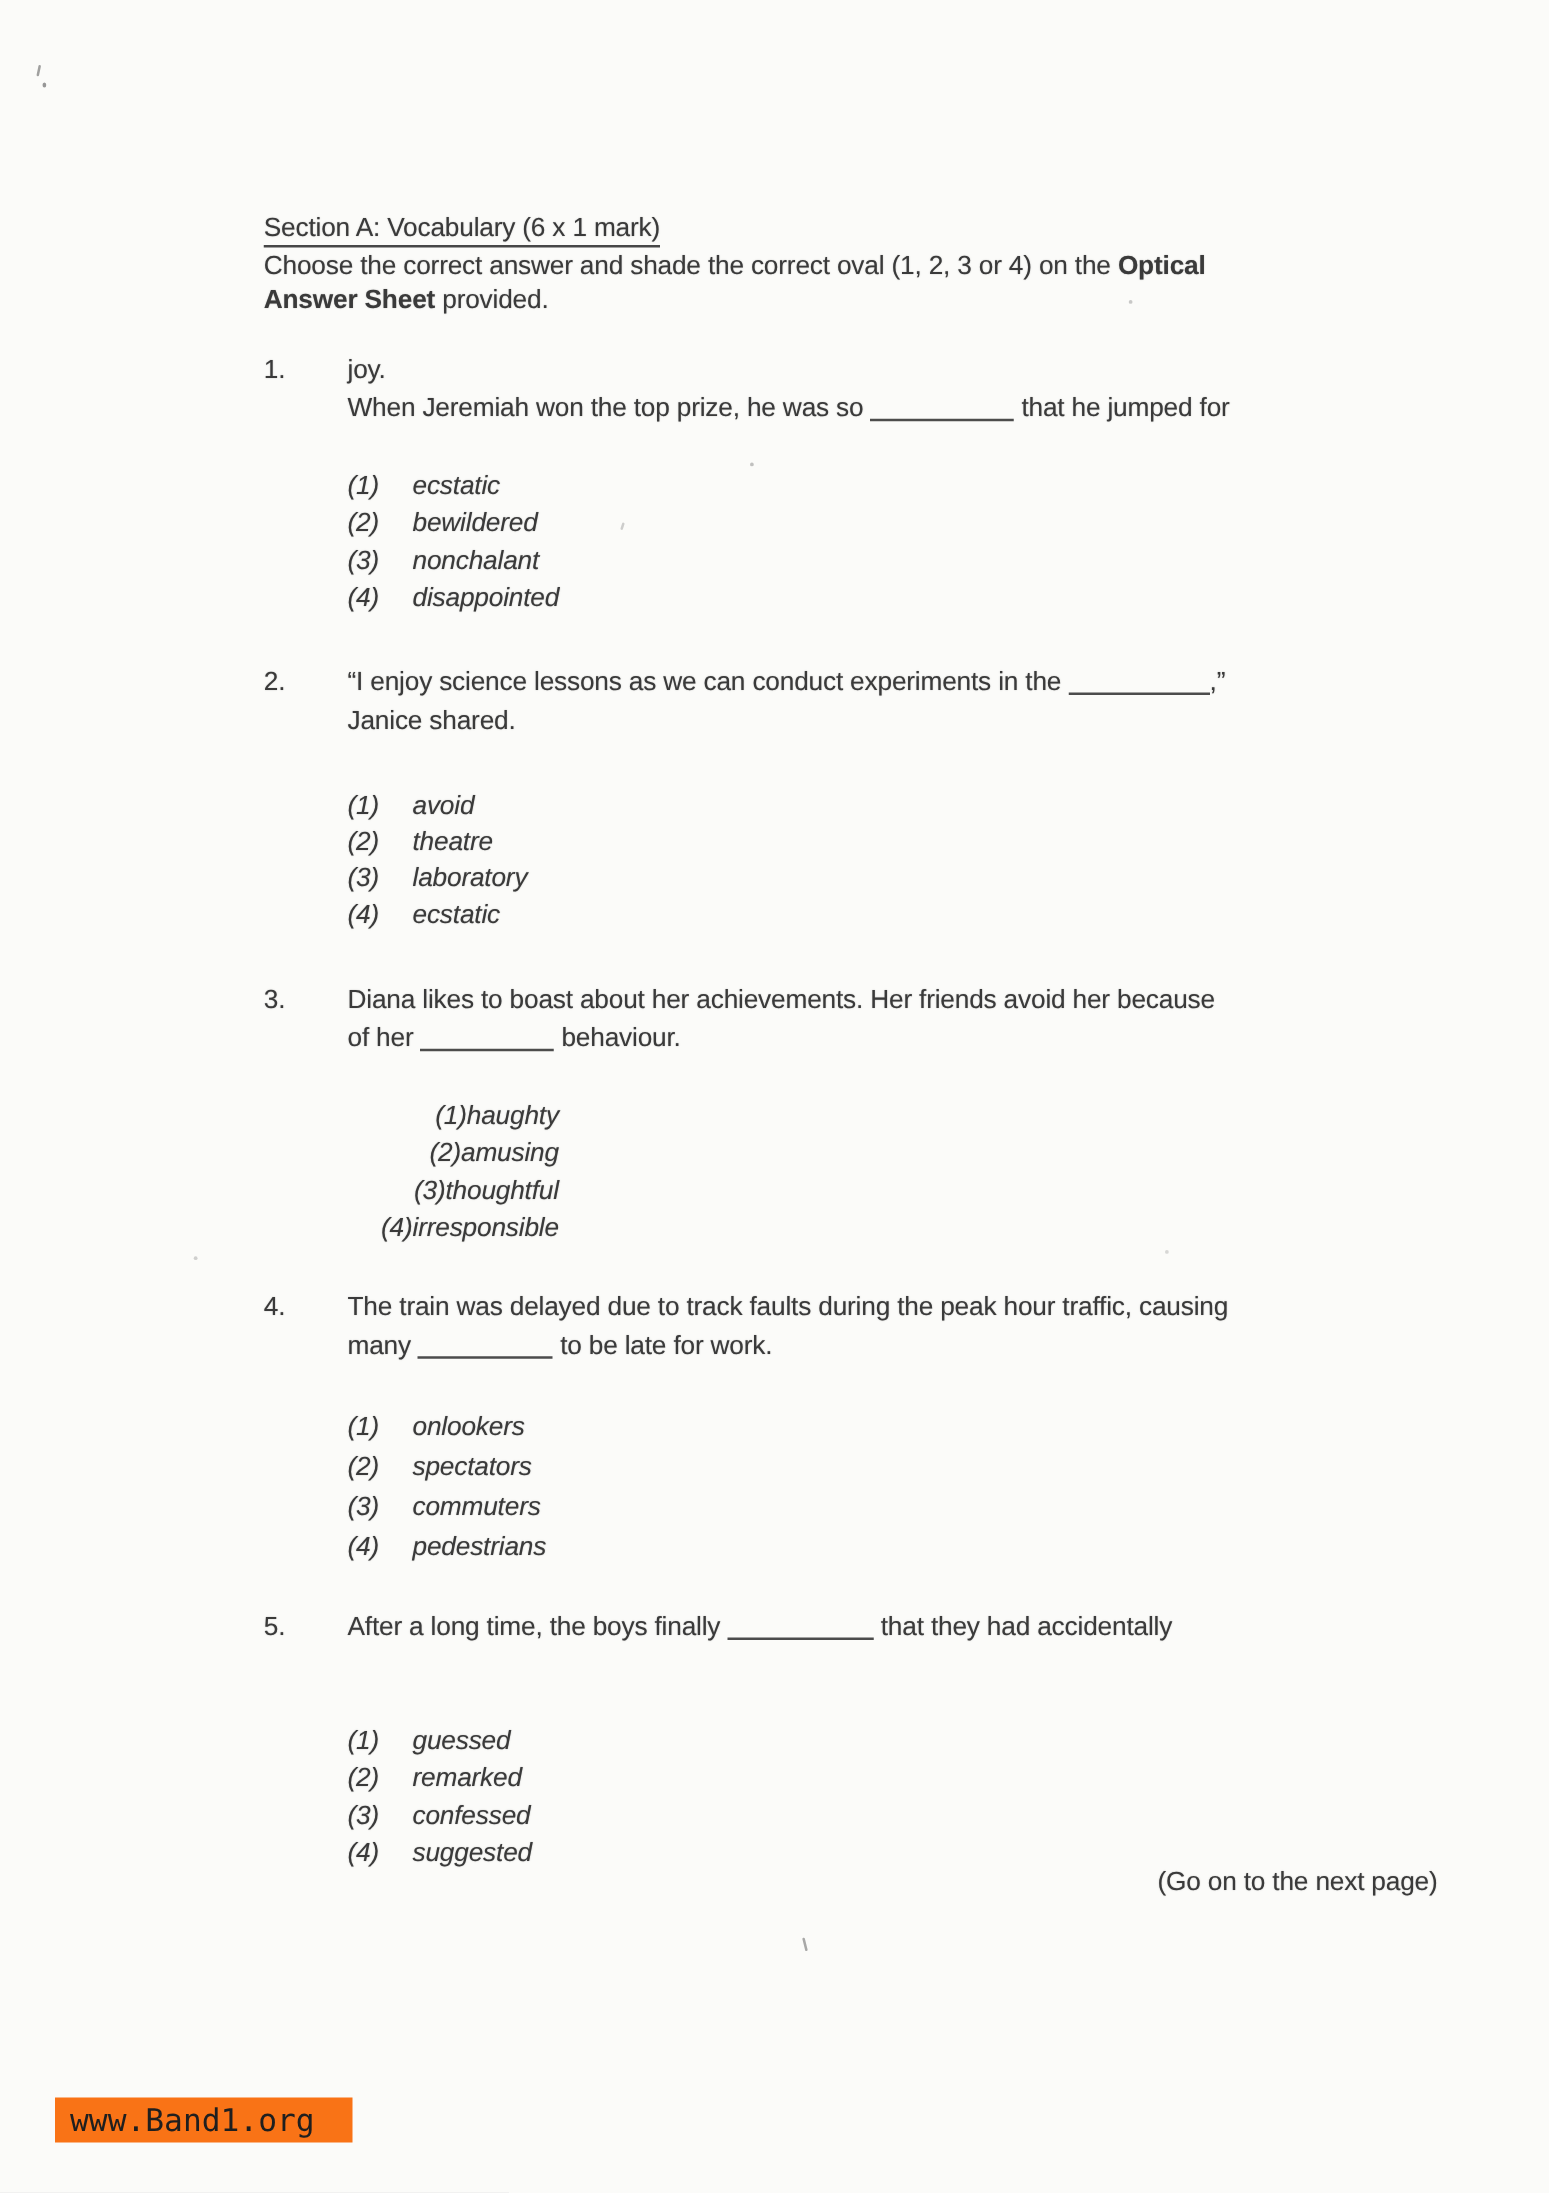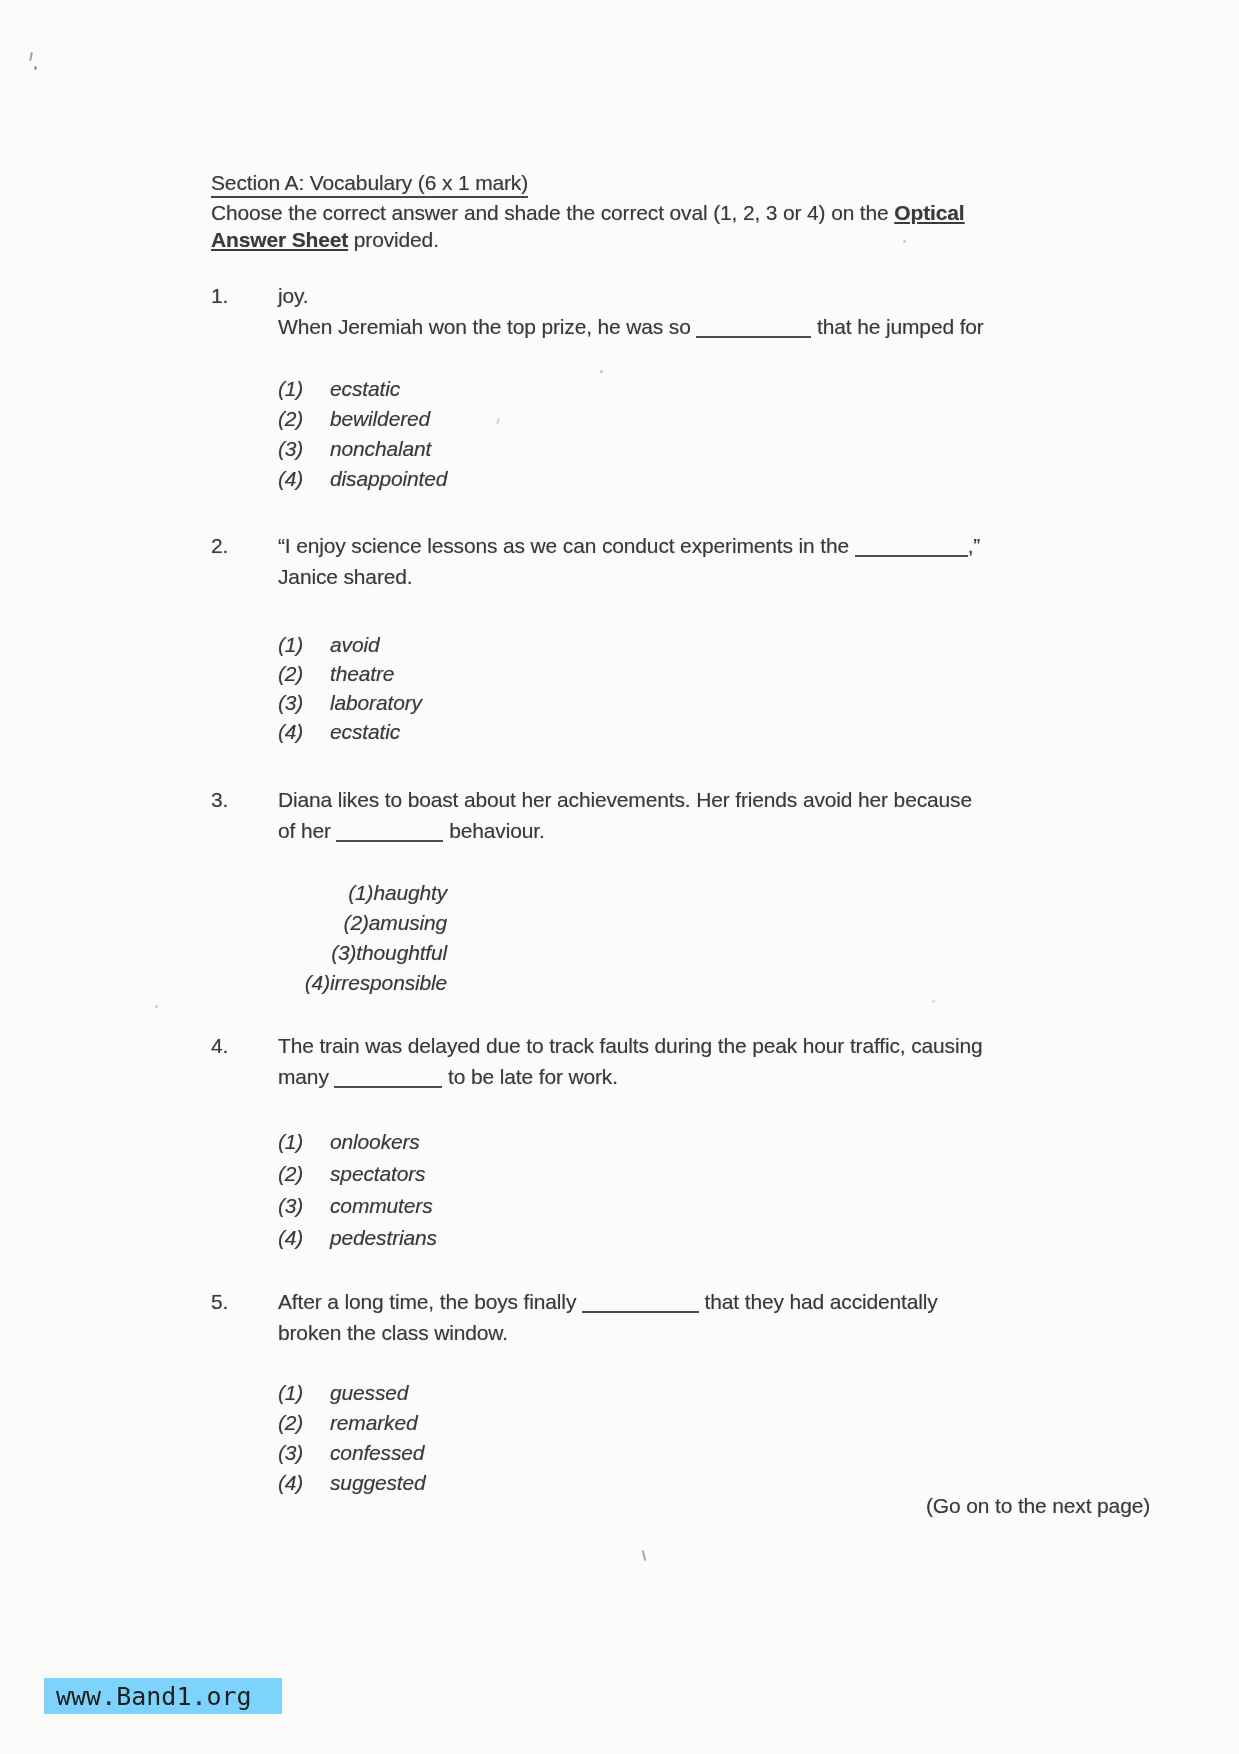--- a/index.html
+++ b/index.html
@@ -7,31 +7,31 @@
     position:relative;width:1239px;height:1754px;background:#fbfbf9;
     font-family:"Liberation Sans",sans-serif;color:#3a3a3a;font-size:21px;
     letter-spacing:-0.15px;overflow:hidden;
     text-shadow:0 0 1px rgba(95,95,95,.55);
   }
   .heading{position:absolute;left:211px;top:171px;font-weight:normal;white-space:nowrap;}
   .heading .hu{border-bottom:2.5px solid #474747;padding-bottom:2px;}
   .instr{position:absolute;left:211px;white-space:nowrap;}
   #instr1{top:201px}
   #instr2{top:228px}
-  .b{font-weight:bold;text-decoration:underline;}
+  .b{font-weight:bold;}
   .qtext{position:absolute;left:211px;white-space:nowrap;line-height:31px;}
   .qnum{position:absolute;left:0;top:0;}
   .qbody{margin-left:67px;}
   .qline{white-space:nowrap;}
   .opts{position:absolute;left:278px;font-style:italic;}
   .optrow{white-space:nowrap;}
   .optmark{display:inline-block;width:52px;}
   .blank{display:inline-block;height:17px;border-bottom:2px solid #4c4c4c;vertical-align:-4px;}
   .goon{position:absolute;left:926px;top:1494px;white-space:nowrap;}
-  .wmbox{position:absolute;left:44px;top:1678px;width:238px;height:36px;background:#7dd3fc;}
+  .wmbox{position:absolute;left:44px;top:1678px;width:238px;height:36px;background:#f97316;}
   .wm{position:absolute;left:12px;top:4px;font-family:"DejaVu Sans Mono",monospace;
       font-size:25px;letter-spacing:0;color:#1f1f1f;text-shadow:none;white-space:nowrap;}
   
   .speck{position:absolute;background:#6a6a6a;}
   .spdot{width:3px;height:3px;border-radius:50%;}
   #sp1{left:30px;top:52px;width:2px;height:9px;border-radius:1px;transform:rotate(12deg);opacity:.55;background:#555;}
   #sp1b{left:34px;top:66px;width:3px;height:4px;border-radius:50%;opacity:.6;background:#555;}
   #sp2{left:600px;top:370px;opacity:.4;}
   #sp3{left:497px;top:418px;width:2px;height:6px;border-radius:1px;transform:rotate(18deg);opacity:.35;background:#777;}
   #sp4{left:903px;top:240px;opacity:.35;}
@@ -105,21 +105,20 @@
       <div class="opts" style="top: 1126px; line-height: 32px;">
         <div class="optrow"><span class="optmark">(1)</span><span class="optlabel">onlookers</span></div>
         <div class="optrow"><span class="optmark">(2)</span><span class="optlabel">spectators</span></div>
         <div class="optrow"><span class="optmark">(3)</span><span class="optlabel">commuters</span></div>
         <div class="optrow"><span class="optmark">(4)</span><span class="optlabel">pedestrians</span></div>
       </div>
       <div class="qtext" style="top: 1286px;">
         <span class="qnum">5.</span>
         <div class="qbody">
           <div class="qline"><span class="seg">After a long time, the boys finally </span><span class="blank" style="width: 117px;"></span><span class="seg"> that they had accidentally</span></div>
-          <div class="qline"><span class="seg">broken the class window.</span></div>
         </div>
       </div>
       <div class="opts" style="top: 1378px; line-height: 30px;">
         <div class="optrow"><span class="optmark">(1)</span><span class="optlabel">guessed</span></div>
         <div class="optrow"><span class="optmark">(2)</span><span class="optlabel">remarked</span></div>
         <div class="optrow"><span class="optmark">(3)</span><span class="optlabel">confessed</span></div>
         <div class="optrow"><span class="optmark">(4)</span><span class="optlabel">suggested</span></div>
       </div>
     </div>
 

